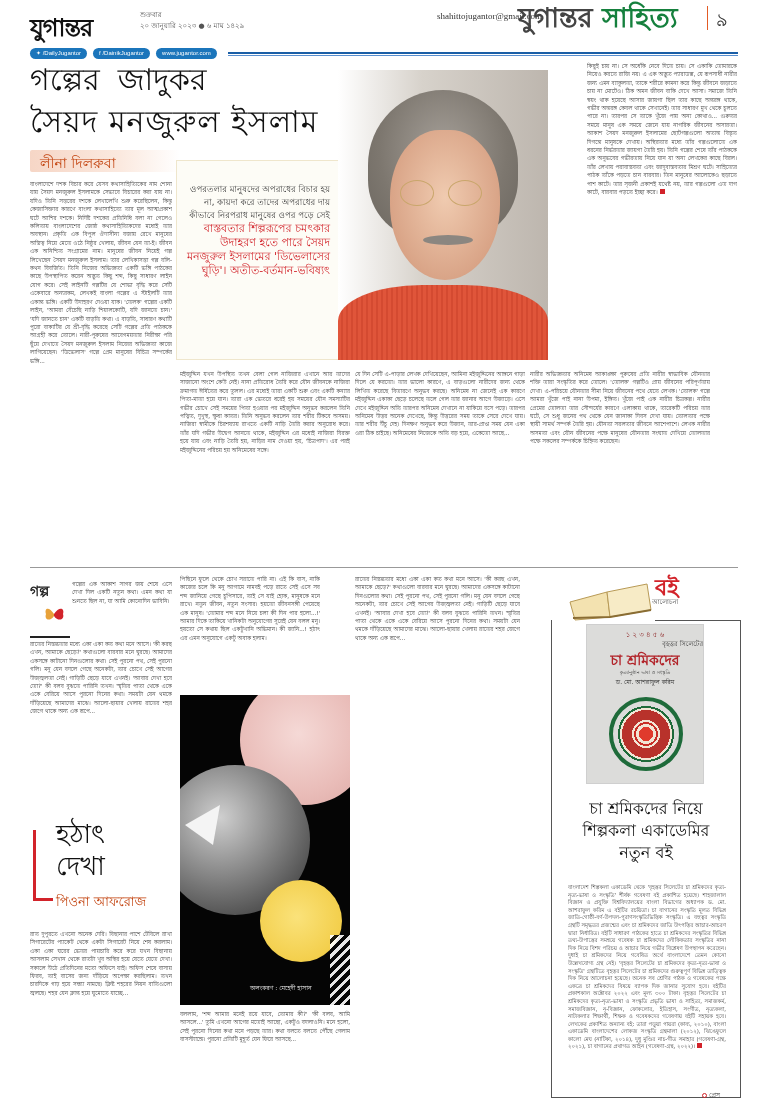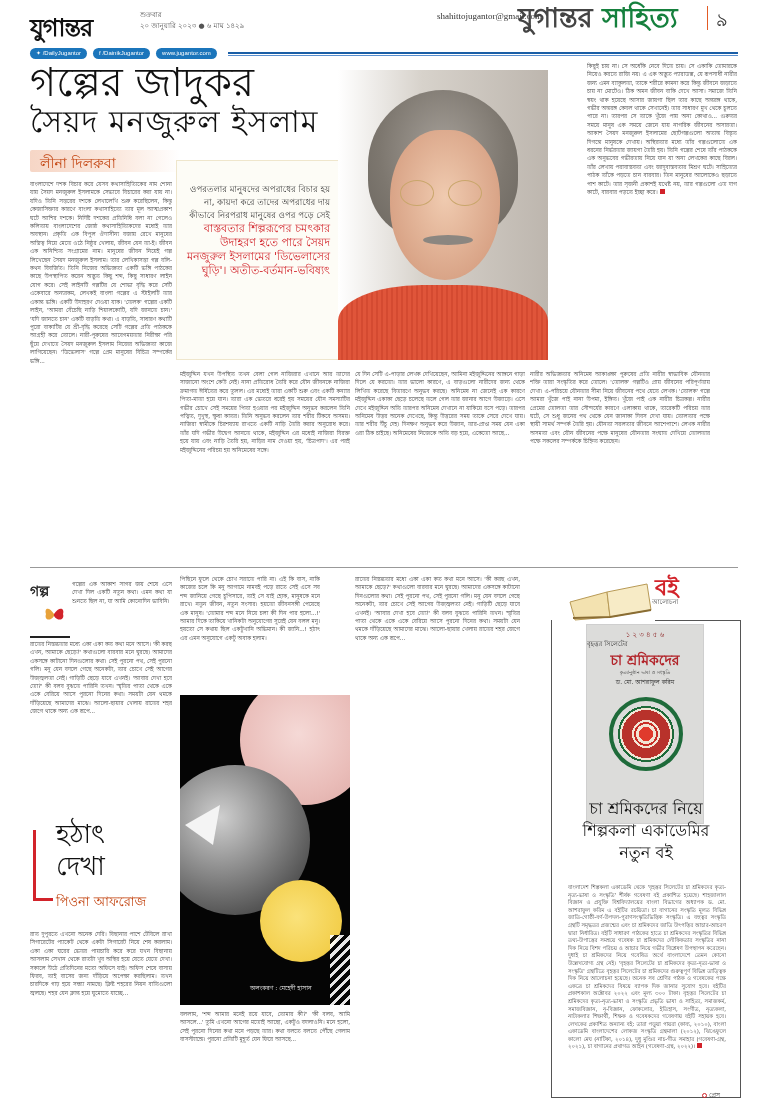--- a/index.html
+++ b/index.html
@@ -16,21 +16,21 @@
   .section-logo .sl-b { color: #15803d; }
   .page-sep { position: absolute; left: 707px; top: 6px; width: 1px; height: 24px; background: #e35b25; }
   .page-num { position: absolute; left: 716px; top: 6px; font-size: 18px; color: #333; }
   .social-bar { position: absolute; left: 30px; top: 48px; height: 12px; display: flex; gap: 6px; }
   .social-pill { height: 11px; padding: 0 6px; border-radius: 6px; background: #1b75bb; color: #fff; font-family: "Liberation Sans", sans-serif; font-size: 6px; line-height: 11px; white-space: nowrap; }
   .rule-blue { position: absolute; left: 228px; top: 52px; width: 510px; height: 2px; background: #1a5ea6; }
   .rule-blue-thin { position: absolute; left: 228px; top: 55px; width: 510px; height: 1px; background: #5a8fcf; }
 
   
   .headline { position: absolute; left: 30px; top: 62px; font-family: "DejaVu Sans", sans-serif; font-weight: normal; color: #111; }
-  .headline .h1 { font-size: 40px; line-height: 40px; display: block; }
+  .headline .h1 { font-size: 30px; line-height: 40px; display: block; font-family: Liberation Mono, monospace; }
   .headline .h2 { font-size: 30px; line-height: 40px; display: block; letter-spacing: 1px; }
   .byline-band { position: absolute; left: 30px; top: 150px; width: 150px; height: 22px; background: linear-gradient(90deg, #f6d6c6 0%, #fbe9df 60%, #ffffff 100%); border-radius: 2px; }
   .byline { position: absolute; left: 40px; top: 152px; font-family: "DejaVu Sans", sans-serif; font-size: 14px; color: #c2410c; }
 
   
   .pullquote-box { position: absolute; left: 176px; top: 160px; width: 220px; height: 200px; border: 1px solid #efe6cc; background: #fdfcf6; }
   .pullquote { position: absolute; left: 180px; top: 183px; width: 150px; font-family: "DejaVu Sans", sans-serif; font-size: 8.6px; line-height: 13px; text-align: right; color: #444; }
   .pullquote .red { color: #d2232a; font-size: 11px; line-height: 14px; }
   .pullquote .tail { display: block; margin-top: 2px; }
 
@@ -83,23 +83,23 @@
   .illustration .brush { position: absolute; left: 150px; top: 240px; width: 30px; height: 80px; background: repeating-linear-gradient(135deg, #fff 0 3px, #050505 3px 7px); opacity: 0.9; }
   .illus-caption { position: absolute; left: 250px; top: 983px; font-family: "DejaVu Sans", sans-serif; font-size: 6px; color: #eee; }
 
   
   .review-box { position: absolute; left: 551px; top: 620px; width: 190px; height: 478px; border: 1px solid #555; border-top: none; }
   .review-box-top { position: absolute; left: 655px; top: 620px; width: 86px; height: 1px; background: #555; }
   .book-icon { position: absolute; left: 565px; top: 572px; width: 90px; height: 50px; }
   .boi-label { position: absolute; left: 655px; top: 570px; font-family: "DejaVu Sans", sans-serif; font-size: 22px; font-weight: bold; color: #d2232a; }
   .boi-sub { position: absolute; left: 652px; top: 597px; font-family: "DejaVu Sans", sans-serif; font-size: 6.5px; color: #444; }
 
-  .book-cover { position: absolute; left: 586px; top: 624px; width: 118px; height: 200px; background: #dcdcda; border: 1px solid #cfcfcf; overflow: hidden; }
+  .book-cover { position: absolute; left: 586px; top: 624px; width: 118px; height: 160px; background: #dcdcda; border: 1px solid #cfcfcf; overflow: hidden; }
   .book-cover .bc-top { position: absolute; left: 0; top: 4px; width: 100%; text-align: center; font-family: "DejaVu Sans", sans-serif; font-size: 7px; color: #8a1c1c; }
-  .book-cover .bc-sub1 { position: absolute; left: 0; top: 14px; width: 100%; text-align: left; font-family: "DejaVu Sans", sans-serif; font-size: 6.5px; color: #333; }
+  .book-cover .bc-sub1 { position: absolute; left: 0; top: 14px; width: 100%; text-align: right; font-family: "DejaVu Sans", sans-serif; font-size: 6.5px; color: #333; }
   .book-cover .bc-title { position: absolute; left: 0; top: 24px; width: 100%; text-align: center; font-family: "DejaVu Sans", sans-serif; font-size: 14px; font-weight: bold; color: #b2242a; }
   .book-cover .bc-sub2 { position: absolute; left: 0; top: 44px; width: 100%; text-align: center; font-family: "DejaVu Sans", sans-serif; font-size: 4.8px; color: #333; }
   .book-cover .bc-author { position: absolute; left: 0; top: 52px; width: 100%; text-align: center; font-family: "DejaVu Sans", sans-serif; font-size: 6px; color: #222; }
   .book-cover .mandala { position: absolute; left: 22px; top: 72px; width: 74px; height: 74px; border-radius: 50%; border: 4px solid #1e6b3a; background: radial-gradient(circle, #e03a2c 0 7px, #f2e5d5 7px 10px, #c92e26 10px 12px, #f2e5d5 12px 14px, #b8322b 14px 24px, #f2e5d5 24px 26px, #1e6b3a 26px 28px, #dcdcda 28px); }
 
   .review-title { position: absolute; left: 556px; top: 798px; width: 180px; text-align: center; font-family: "DejaVu Sans", sans-serif; font-size: 16px; line-height: 22px; color: #111; }
   .review-body { left: 568px; top: 884px; width: 158px; height: 200px; font-size: 5.4px; line-height: 7.6px; }
   .review-credit { position: absolute; left: 702px; top: 1090px; font-family: "DejaVu Sans", sans-serif; font-size: 6px; color: #444; }
   .review-credit .dot { display: inline-block; width: 5px; height: 5px; border: 1px solid #d2232a; border-radius: 50%; margin-right: 2px; vertical-align: middle; }
 </style>

